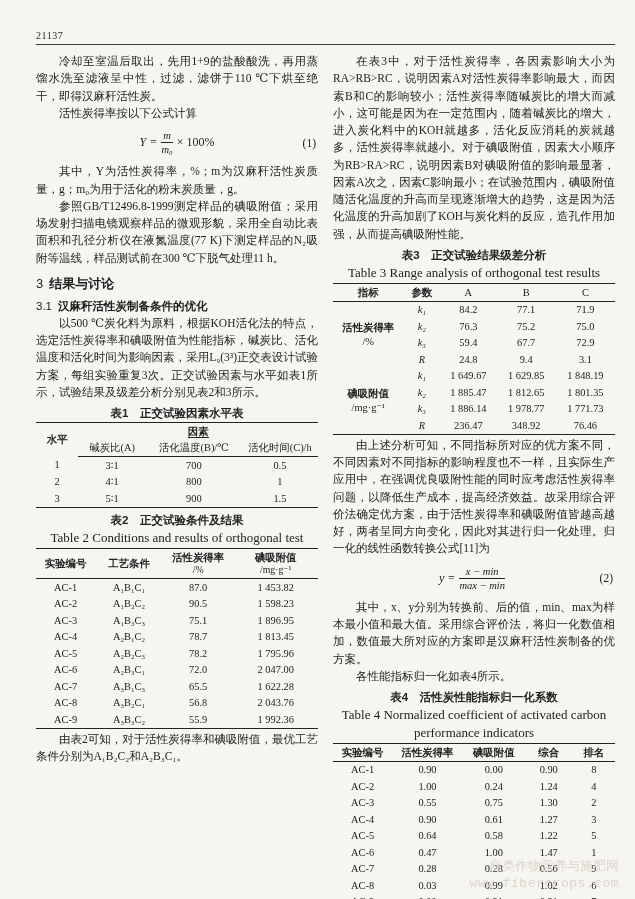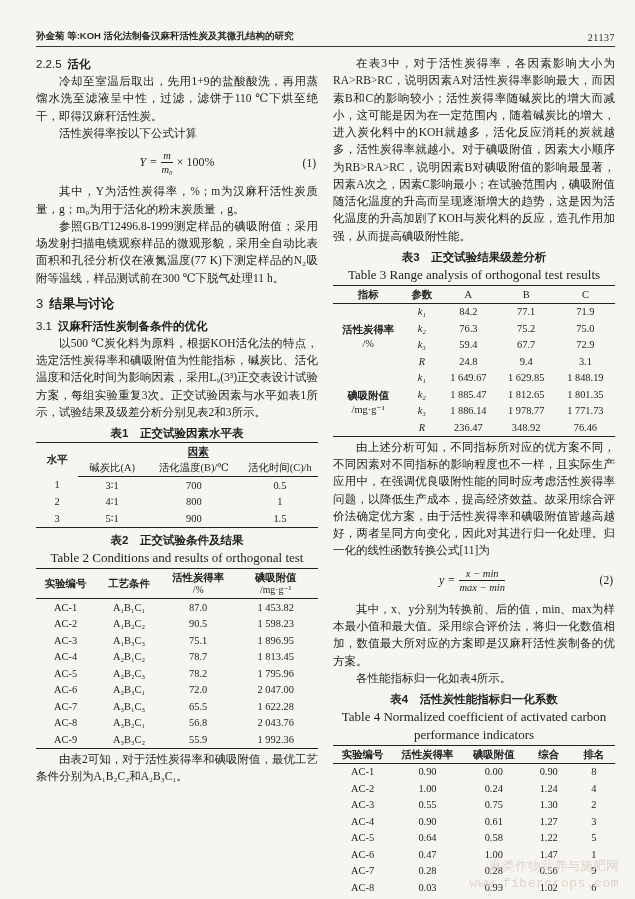--- a/index.html
+++ b/index.html
@@ -69,32 +69,28 @@
     margin-top:13px;
   }
   .wm .url{letter-spacing:.5px;}
 </style>
 </head>
 <body>
 
 <div class="page">
 
   <div class="hdr">
-    <span class="hdr-left">孙金菊 等:KOH 活化法制备汉麻秆活性炭及其微孔结构的研究</span>
     <span class="hdr-right">21137</span>
   </div>
   <hr class="hdr-rule">
 
   <div class="cols">
 
     <div class="col">
 
-      <div class="h-sec">
-        <span class="h-num">2.2.5</span><span>活化</span>
-      </div>
 
       <p class="body">冷却至室温后取出，先用1+9的盐酸酸洗，再用蒸馏水洗至滤液呈中性，过滤，滤饼于110 ℃下烘至绝干，即得汉麻秆活性炭。</p>
 
       <p class="body">活性炭得率按以下公式计算</p>
 
       <div class="eq">
         <span class="var">Y =</span>
         <span class="frac">
           <span class="num var">m</span>
           <span class="den var">m₀</span>

